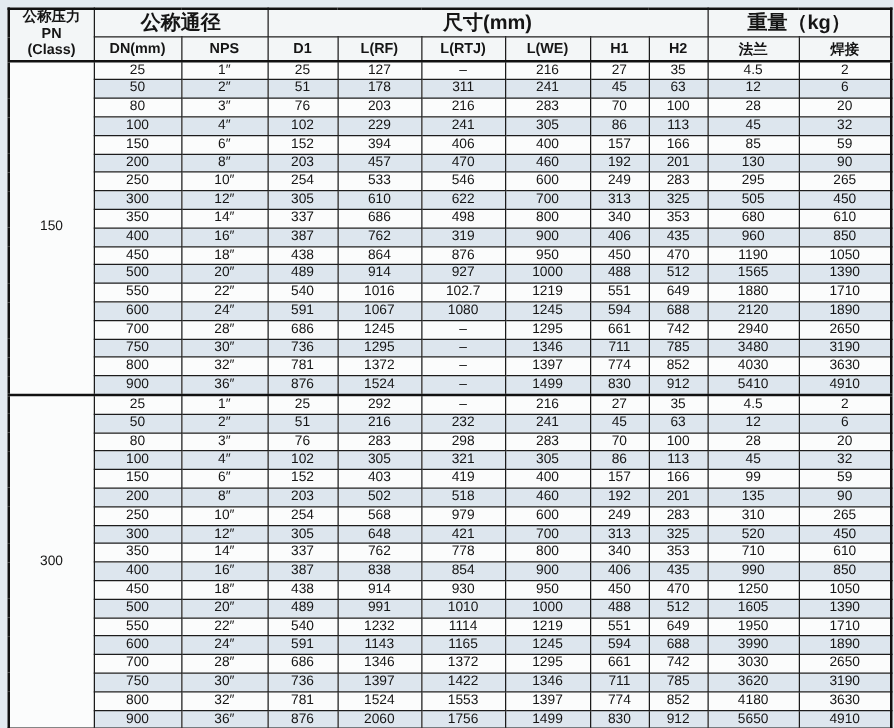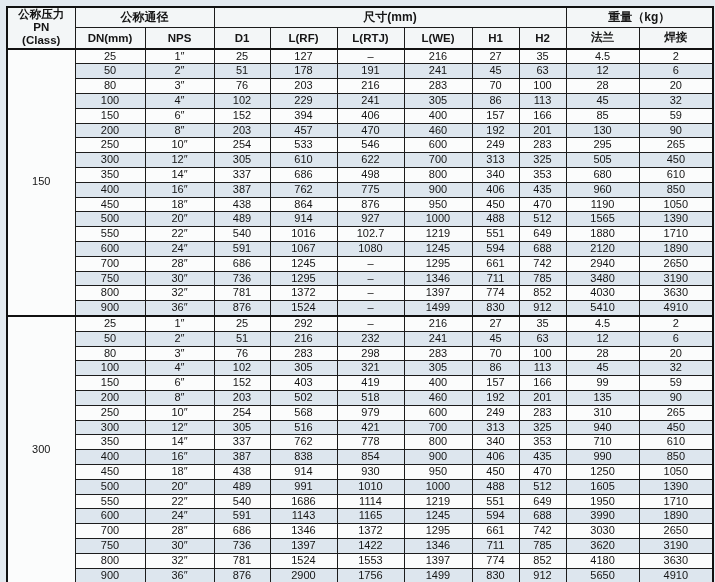--- a/index.html
+++ b/index.html
@@ -26,21 +26,21 @@
     vertical-align: middle;
     padding: 0;
     color: #151515;
     overflow: hidden;
     white-space: nowrap;
   }
   table { border: 2px solid #111; }
   thead th {
     background: #f3f6f7;
     font-weight: bold;
-    font-size: 12px;
+    font-size: 16px;
     height: 16px;
   }
   thead tr.sub th { font-size: 11.5px; height: 17px; }
   thead { border-bottom: 2px solid #111; }
   th.classhead {
     font-size: 11.5px;
     line-height: 1.15;
     white-space: pre-line;
   }
   tbody td {
@@ -107,21 +107,21 @@
           <td>27</td>
           <td>35</td>
           <td>4.5</td>
           <td>2</td>
         </tr>
         <tr class="shade">
           <td>50</td>
           <td>2″</td>
           <td>51</td>
           <td>178</td>
-          <td>191</td>
+          <td>311</td>
           <td>241</td>
           <td>45</td>
           <td>63</td>
           <td>12</td>
           <td>6</td>
         </tr>
         <tr>
           <td>80</td>
           <td>3″</td>
           <td>76</td>
@@ -203,21 +203,21 @@
           <td>340</td>
           <td>353</td>
           <td>680</td>
           <td>610</td>
         </tr>
         <tr class="shade">
           <td>400</td>
           <td>16″</td>
           <td>387</td>
           <td>762</td>
-          <td>775</td>
+          <td>319</td>
           <td>900</td>
           <td>406</td>
           <td>435</td>
           <td>960</td>
           <td>850</td>
         </tr>
         <tr>
           <td>450</td>
           <td>18″</td>
           <td>438</td>
@@ -397,26 +397,26 @@
           <td>600</td>
           <td>249</td>
           <td>283</td>
           <td>310</td>
           <td>265</td>
         </tr>
         <tr class="shade">
           <td>300</td>
           <td>12″</td>
           <td>305</td>
-          <td>516</td>
+          <td>648</td>
           <td>421</td>
           <td>700</td>
           <td>313</td>
           <td>325</td>
-          <td>940</td>
+          <td>520</td>
           <td>450</td>
         </tr>
         <tr>
           <td>350</td>
           <td>14″</td>
           <td>337</td>
           <td>762</td>
           <td>778</td>
           <td>800</td>
           <td>340</td>
@@ -457,21 +457,21 @@
           <td>1000</td>
           <td>488</td>
           <td>512</td>
           <td>1605</td>
           <td>1390</td>
         </tr>
         <tr>
           <td>550</td>
           <td>22″</td>
           <td>540</td>
-          <td>1686</td>
+          <td>1232</td>
           <td>1114</td>
           <td>1219</td>
           <td>551</td>
           <td>649</td>
           <td>1950</td>
           <td>1710</td>
         </tr>
         <tr class="shade">
           <td>600</td>
           <td>24″</td>
@@ -517,21 +517,21 @@
           <td>1397</td>
           <td>774</td>
           <td>852</td>
           <td>4180</td>
           <td>3630</td>
         </tr>
         <tr class="shade">
           <td>900</td>
           <td>36″</td>
           <td>876</td>
-          <td>2900</td>
+          <td>2060</td>
           <td>1756</td>
           <td>1499</td>
           <td>830</td>
           <td>912</td>
           <td>5650</td>
           <td>4910</td>
         </tr>
       </tbody>
   </table>
 </div>

